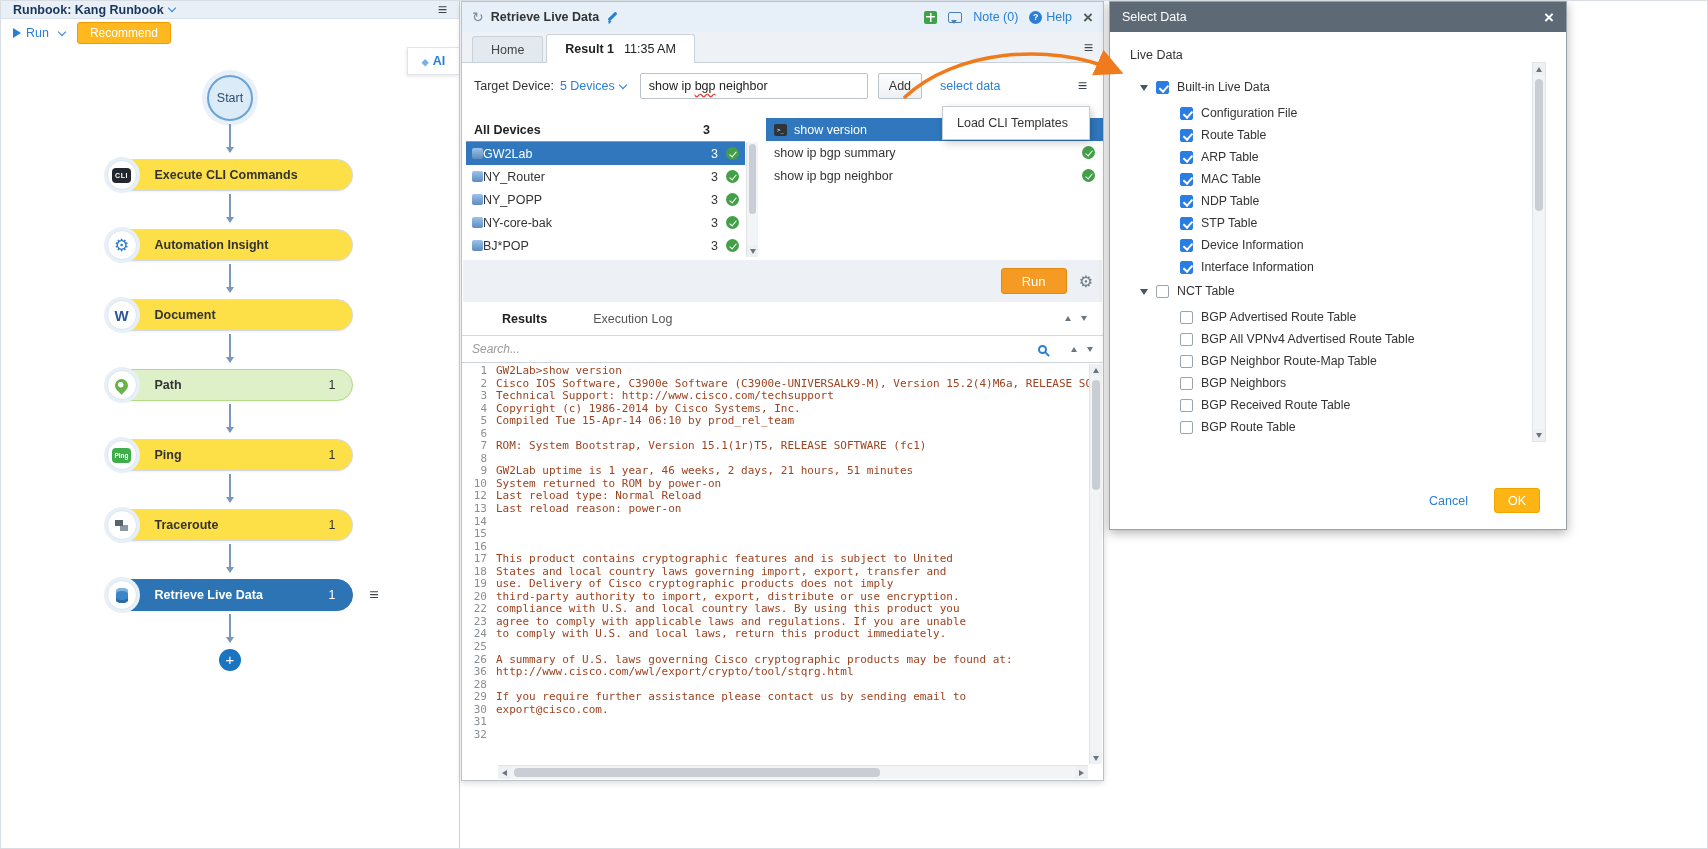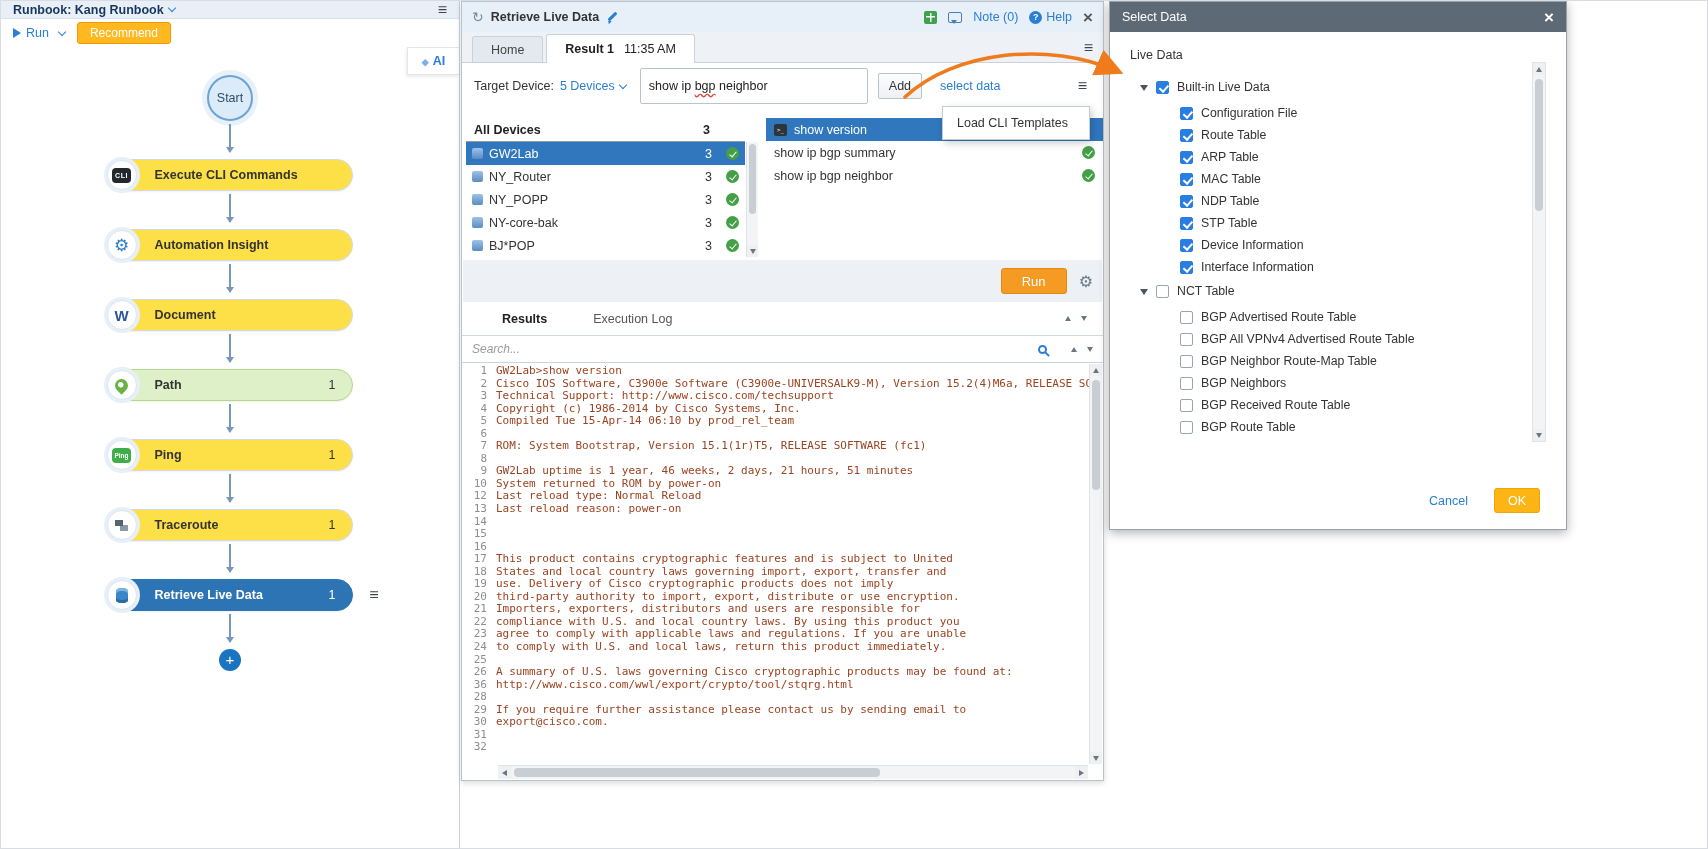--- a/index.html
+++ b/index.html
@@ -66,34 +66,34 @@
   .close-ic::after { content:"×"; font-size:17px; color:#555; font-weight:bold; }
   .close-ic { cursor:pointer; line-height:1; }
 
   .mp-tabs { height:31px; background:#eef2f6; display:flex; align-items:flex-end; padding:0 0 0 10px; border-bottom:1px solid #c9d2da; position:relative; }
   .tab { height:26px; padding:0 18px; display:flex; align-items:center; gap:10px; font-size:12.5px; color:#444; background:#e3e9ef; border:1px solid #c9d2da; border-bottom:none; border-radius:3px 3px 0 0; margin-right:3px; cursor:pointer; }
   .tab.active { background:#fff; color:#222; height:29px; margin-bottom:-1px; z-index:2; }
   .tabs-menu { position:absolute; right:10px; top:7px; cursor:pointer; }
 
   .target-row { height:46px; display:flex; align-items:center; padding:0 12px; position:relative; font-size:12.5px; color:#333; }
   .target-value { margin-left:6px; }
-  .cmd-input { width:228px; height:36px; border:1px solid #b9c3cc; border-radius:2px; display:flex; align-items:center; padding:0 8px; font-size:12.5px; color:#222; margin-left:14px; background:#fff; cursor:text; white-space:pre; }
+  .cmd-input { width:228px; height:26px; border:1px solid #b9c3cc; border-radius:2px; display:flex; align-items:center; padding:0 8px; font-size:12.5px; color:#222; margin-left:14px; background:#fff; cursor:text; white-space:pre; }
   .misspell { text-decoration:underline; text-decoration-style:wavy; text-decoration-color:#e03c31; text-underline-offset:3px; }
   .add-btn { height:26px; padding:0 10px; background:linear-gradient(#fcfdfe,#eef1f4); border:1px solid #b9c3cc; border-radius:2px; font-size:12.5px; color:#333; margin-left:10px; display:flex; align-items:center; cursor:pointer; }
   .select-data-link { margin-left:18px; }
   .row-menu { position:absolute; right:16px; cursor:pointer; }
   .dropdown { position:absolute; left:480px; top:104px; width:148px; background:#fff; border:1px solid #c5cdd5; box-shadow:2px 3px 8px rgba(0,0,0,.2); z-index:40; padding:4px 0; }
   .dropdown-item { font-size:12.5px; color:#333; padding:5px 14px; cursor:pointer; }
 
   .lists { position:absolute; left:4px; top:116px; display:flex; }
   .devices { width:292px; position:relative; padding-right:13px; }
   .devices-header { height:24px; display:flex; align-items:center; padding:0 8px; font-weight:bold; font-size:12.5px; color:#222; border-bottom:1px solid #8f9aa5; }
   .dh-label { flex:1; }
   .dh-total { width:16px; text-align:right; margin-right:27px; }
-  .device-row { height:23px; display:flex; align-items:center; padding:0 6px; font-size:12.5px; color:#333; gap:6px; cursor:pointer; }
+  .device-row { height:23px; display:flex; align-items:center; padding:0 6px; font-size:12.5px; color:#333; cursor:pointer; }
   .device-row.selected { background:#3077be; color:#fff; }
   .dev-icon { width:11px; height:11px; border-radius:2px; background:linear-gradient(180deg,#9cc3ea,#5b8bc0); flex:none; }
   .dev-name { flex:1; }
   .dev-count { width:16px; text-align:right; }
   .check { width:13px; height:13px; border-radius:50%; background:#43a047; position:relative; flex:none; margin-left:8px; display:none; }
   .checked-row .check { display:block; }
   .check::after { content:""; position:absolute; left:4.5px; top:2.5px; width:3px; height:6px; border:solid #fff; border-width:0 1.5px 1.5px 0; transform:rotate(40deg); }
   .dev-scroll { position:absolute; right:0; top:24px; bottom:0; width:12px; background:#f3f4f6; border-left:1px solid #e0e3e7; }
   .dev-scroll .thumb { position:absolute; top:2px; left:2px; right:2px; height:70px; background:#c9ced4; border-radius:4px; }
   .scroll-btn { position:absolute; left:0; right:0; height:12px; background:#eef0f2; display:flex; align-items:center; justify-content:center; cursor:pointer; }
@@ -491,24 +491,20 @@
         <div class="console-row">
           <span class="ln">19</span>
           <span class="code">use. Delivery of Cisco cryptographic products does not imply</span>
         </div>
 
         <div class="console-row">
           <span class="ln">20</span>
           <span class="code">third-party authority to import, export, distribute or use encryption.</span>
         </div>
 
-        <div class="console-row">
-          <span class="ln">21</span>
-          <span class="code">Importers, exporters, distributors and users are responsible for</span>
-        </div>
 
         <div class="console-row">
           <span class="ln">22</span>
           <span class="code">compliance with U.S. and local country laws. By using this product you</span>
         </div>
 
         <div class="console-row">
           <span class="ln">23</span>
           <span class="code">agree to comply with applicable laws and regulations. If you are unable</span>
         </div>

